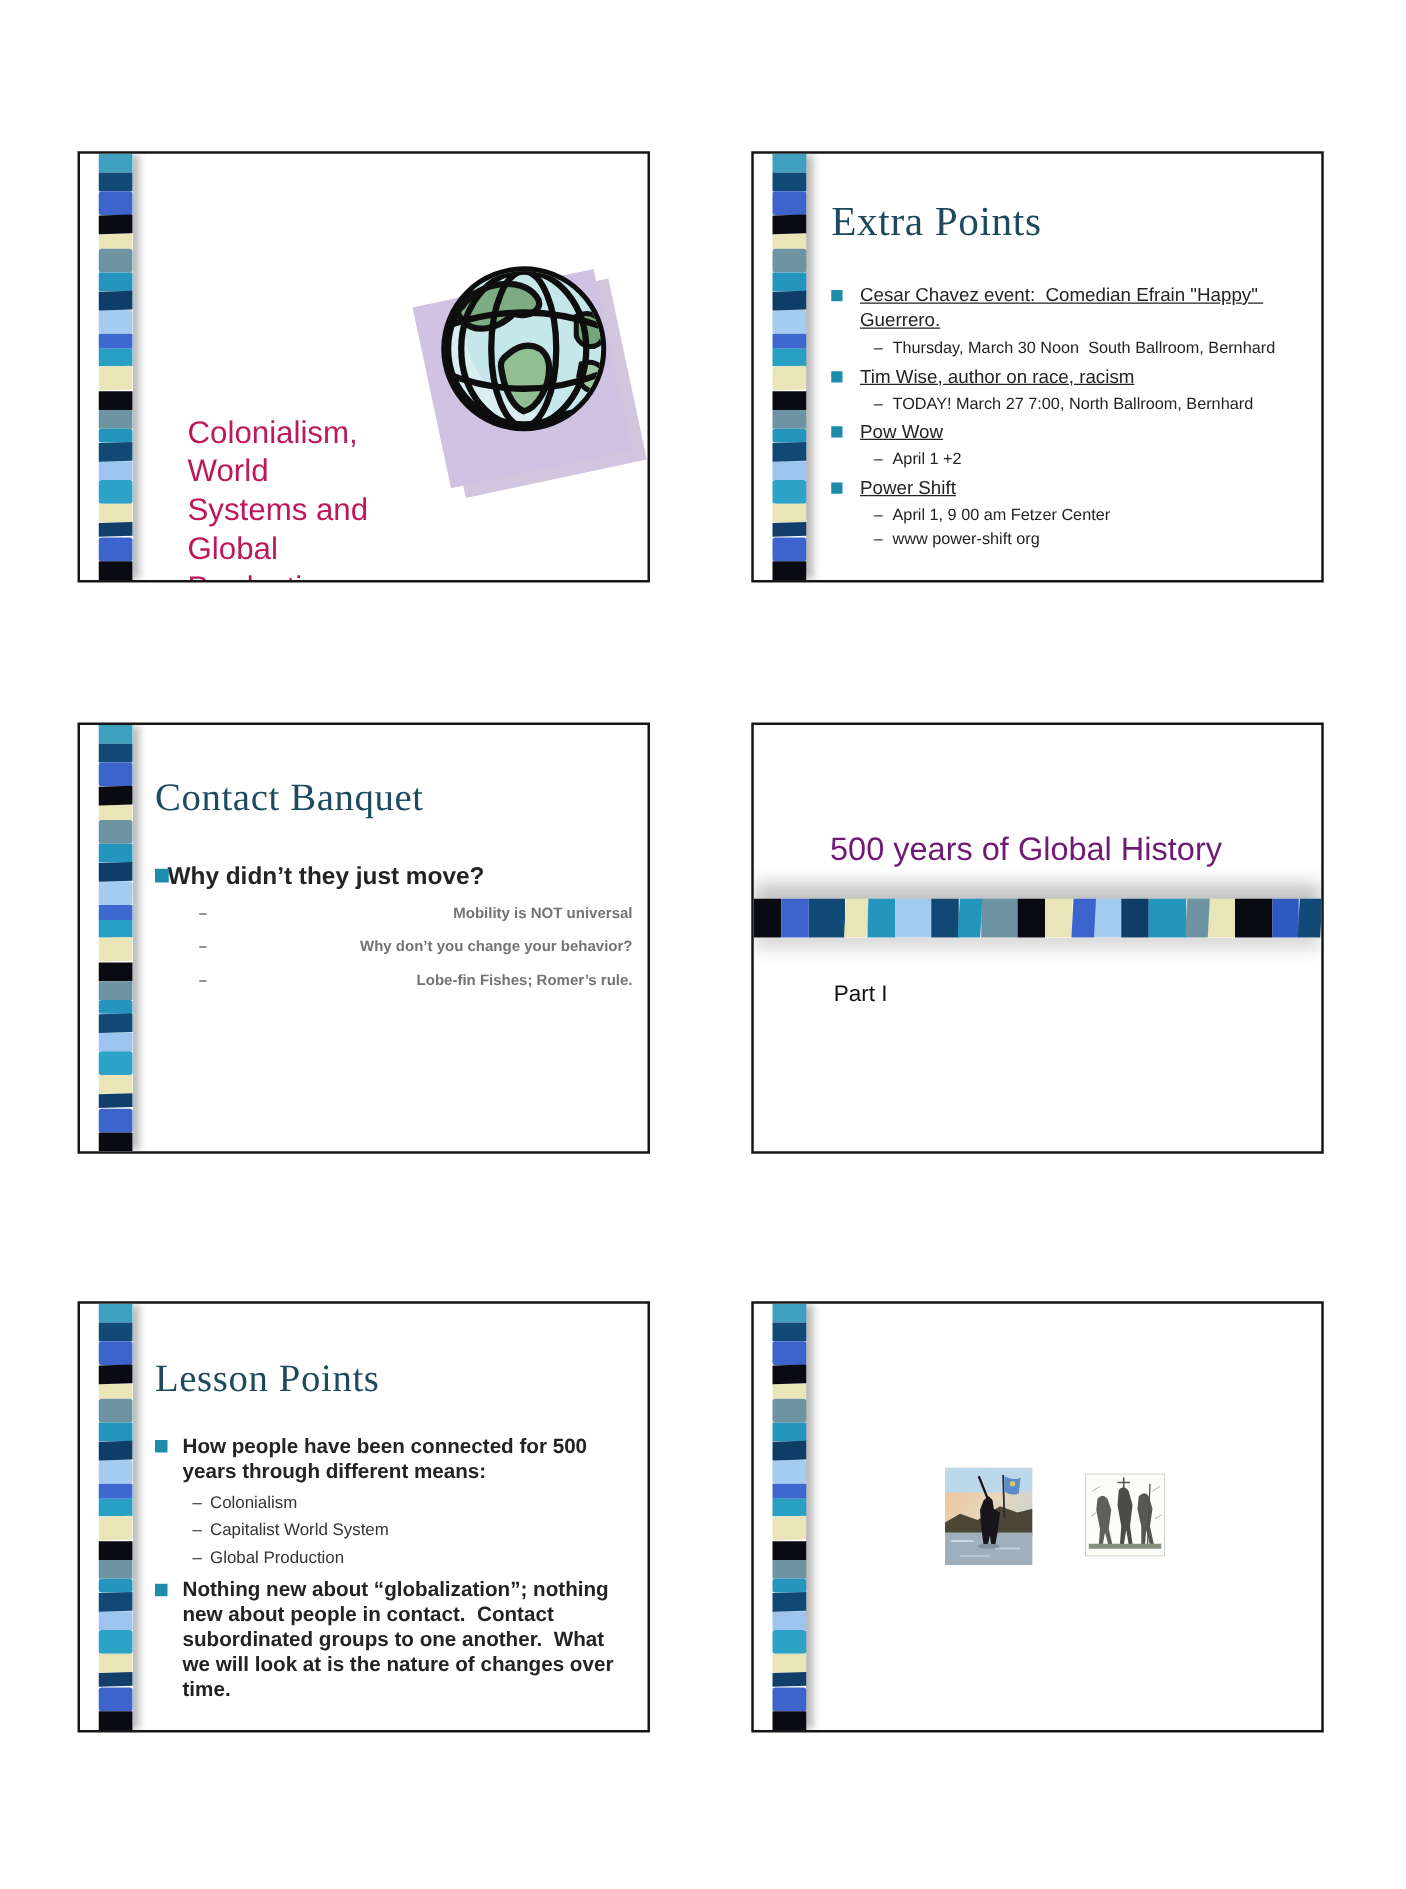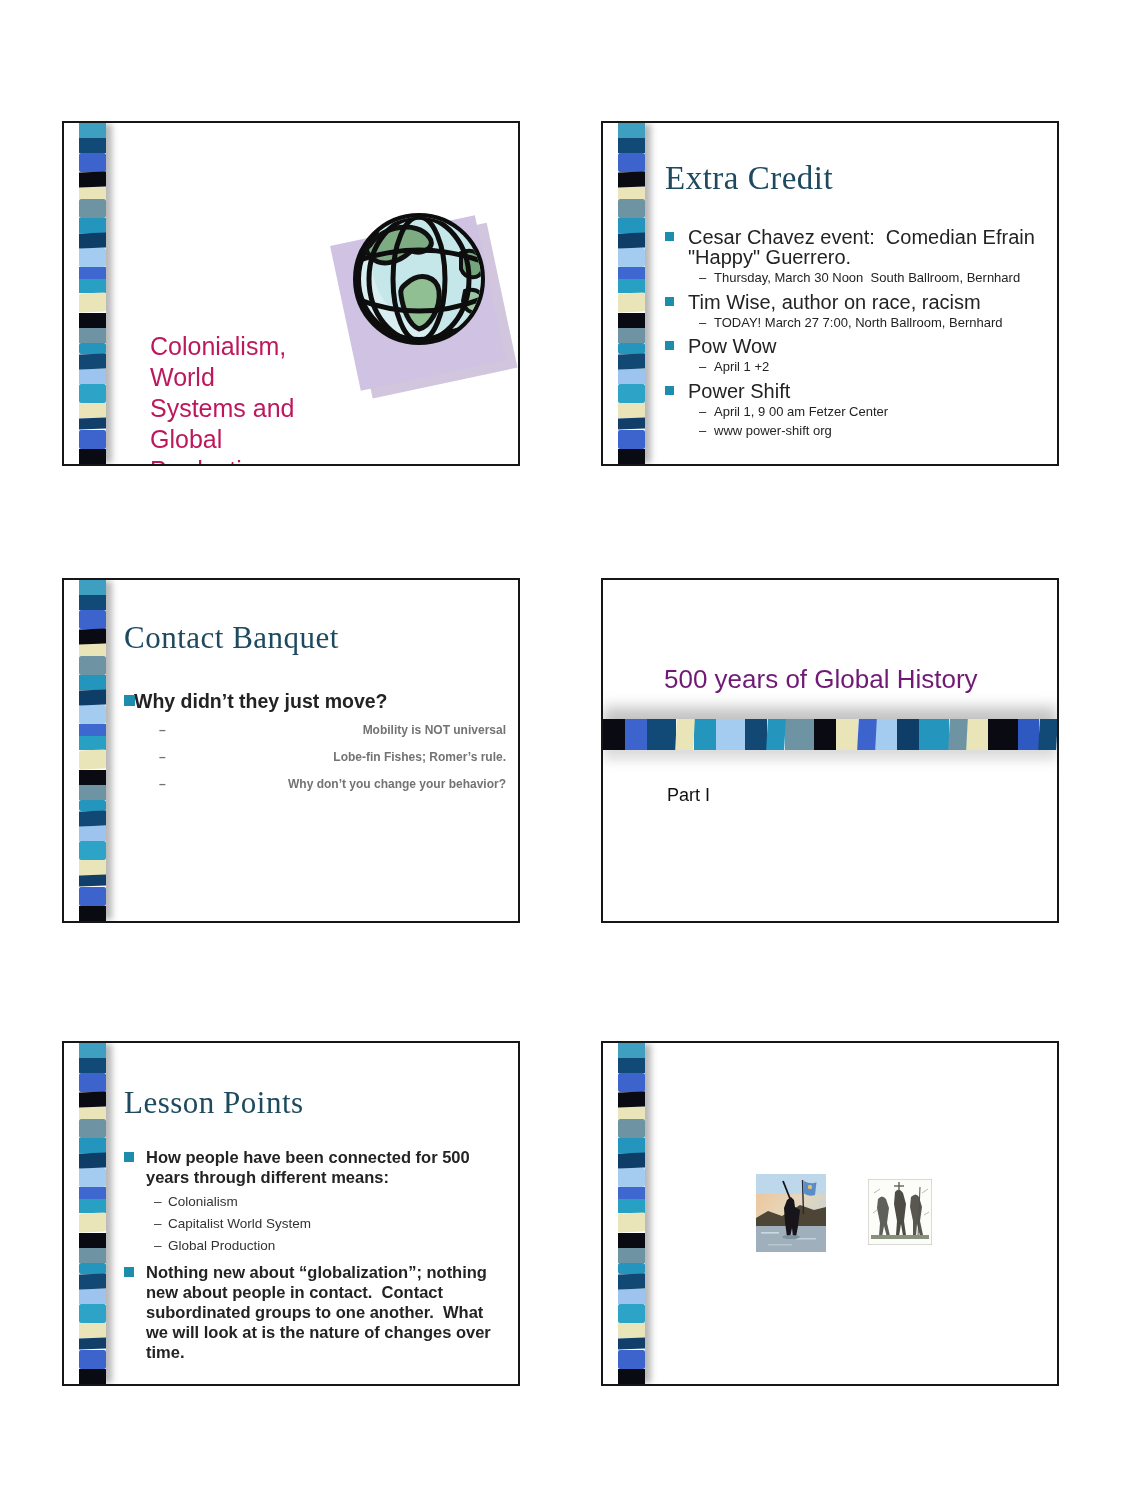--- a/index.html
+++ b/index.html
@@ -36,21 +36,21 @@
   .content{position:absolute;}
   .b1{position:relative;color:#232323;}
   .sq{position:absolute;left:0;background:#1e8cad;}
   .b2{position:relative;color:#232323;white-space:pre-wrap;}
   .b2::before{content:"–";position:absolute;}
 
   
   .s2 .content{left:62px;top:37px;right:16px;}
   .s2 h2{font-size:33px;}
   .s2 .list{margin-top:30px;}
-  .s2 .b1{padding-left:23px;font-size:20px;line-height:20px;margin-top:5px;white-space:pre-wrap;}
+  .s2 .b1{padding-left:23px;font-size:15px;line-height:20px;margin-top:5px;white-space:pre-wrap;text-decoration:underline;}
   .s2 .sq{top:5px;width:9px;height:9px;}
   .s2 .b2{padding-left:49px;font-size:13px;line-height:16.5px;margin-top:3px;}
   .s2 .b2::before{left:34px;}
 
   
   .s3 .content{left:60px;top:40px;right:12px;}
   .s3 h2{font-size:31px;}
   .s3 .list{margin-top:33px;}
   .s3 .b1{padding-left:10px;font-size:19.5px;line-height:24px;font-weight:bold;}
   .s3 .sq{top:6px;width:11px;height:11px;}
@@ -154,21 +154,21 @@
       <div style="background: rgb(36, 150, 190);"></div>
       <div style="background: rgb(17, 72, 116);"></div>
       <div style="background: rgb(156, 196, 238);"></div>
       <div style="background: rgb(46, 163, 200);"></div>
       <div style="background: rgb(233, 229, 184);"></div>
       <div style="background: rgb(18, 63, 106);"></div>
       <div style="background: rgb(60, 100, 204);"></div>
       <div style="background: rgb(10, 10, 18);"></div>
     </div>
   <div class="content">
-    <h2 class="serif-title">Extra Credit</h2>
+    <h2 class="serif-title">Extra Points</h2>
     <div class="list">
       <div class="b1"><span class="sq"></span><span>Cesar Chavez event:  Comedian Efrain "Happy" Guerrero.</span></div>
       <div class="b2">Thursday, March 30 Noon  South Ballroom, Bernhard</div>
       <div class="b1"><span class="sq"></span><span>Tim Wise, author on race, racism</span></div>
       <div class="b2">TODAY! March 27 7:00, North Ballroom, Bernhard</div>
       <div class="b1"><span class="sq"></span><span>Pow Wow</span></div>
       <div class="b2">April 1 +2</div>
       <div class="b1"><span class="sq"></span><span>Power Shift</span></div>
       <div class="b2">April 1, 9 00 am Fetzer Center</div>
       <div class="b2">www power-shift org</div>
@@ -199,22 +199,22 @@
       <div style="background: rgb(233, 229, 184);"></div>
       <div style="background: rgb(18, 63, 106);"></div>
       <div style="background: rgb(60, 100, 204);"></div>
       <div style="background: rgb(10, 10, 18);"></div>
     </div>
   <div class="content">
     <h2 class="serif-title">Contact Banquet</h2>
     <div class="list">
       <div class="b1"><span class="sq"></span><span>Why didn’t they just move?</span></div>
       <div class="b2">Mobility is NOT universal</div>
+      <div class="b2">Why don’t you change your behavior?</div>
       <div class="b2">Lobe-fin Fishes; Romer’s rule.</div>
-      <div class="b2">Why don’t you change your behavior?</div>
     </div>
   </div>
 </div>
 
 <div class="slide pos-d s4">
   <div class="t4">500 years of Global History</div>
   <div class="hstrip">
       <div style="background: rgb(10, 10, 18);"></div>
       <div style="background: rgb(60, 100, 204);"></div>
       <div style="background: rgb(18, 74, 119);"></div>

